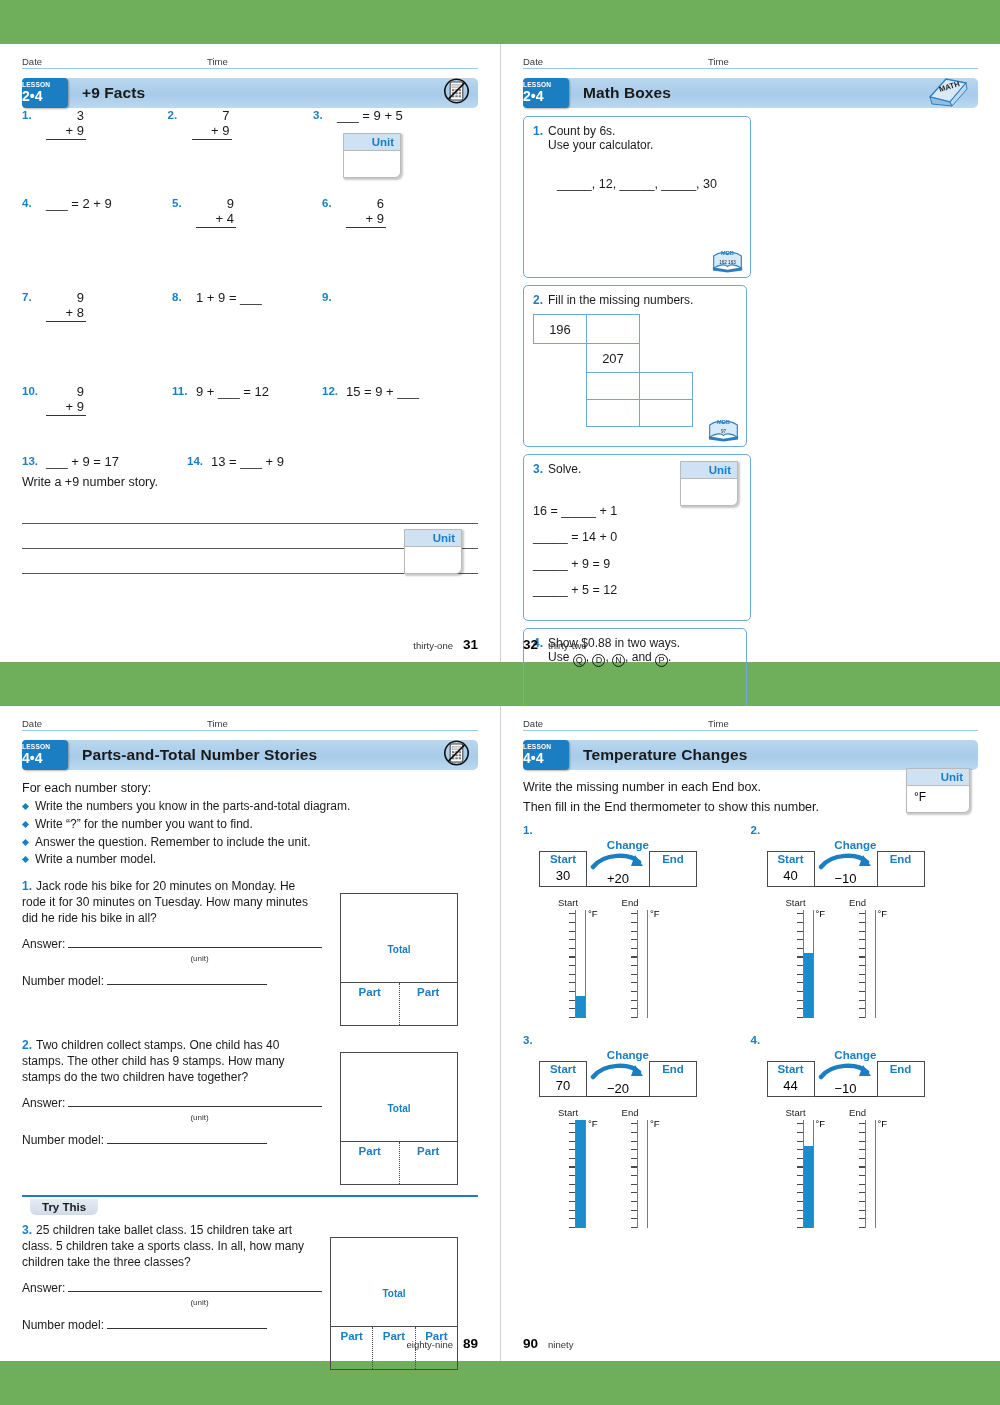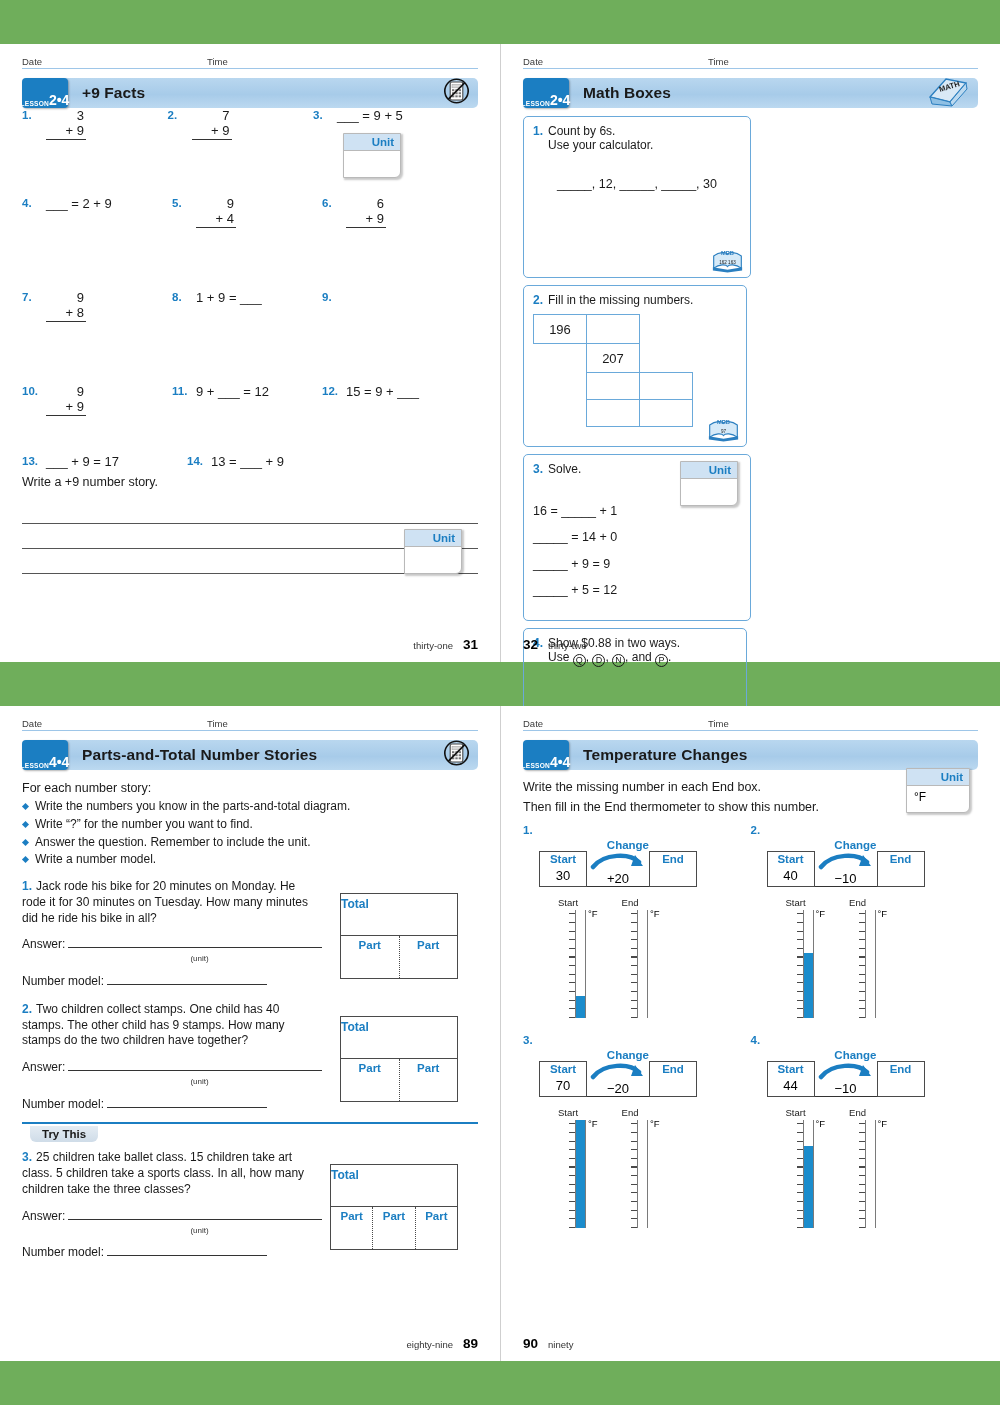--- a/index.html
+++ b/index.html
@@ -29,21 +29,21 @@
     font-size: 9.5px; color: #3a3a3a;
   }
   .dt-date { width: 185px; }
   .dt-time { flex: 1; }
 
   
   .lesson-header { display: flex; align-items: stretch; height: 30px; position: relative; }
   .lesson-tag {
     background: #1b7ec2; color: #fff; width: 46px;
     border-radius: 4px 4px 4px 4px;
-    display: flex; align-items: flex-end; justify-content: center;
+    display: flex; flex-direction: column; align-items: flex-start; justify-content: center;
     z-index: 3; box-shadow: 1px 1px 2px rgba(0,0,0,.3);
   }
   .lesson-tag .lt-word { font-size: 6.6px; font-weight: bold; letter-spacing: .2px; line-height: 1; }
   .lesson-tag .lt-num { font-size: 14px; font-weight: bold; line-height: 1.05; }
   .title-bar {
     flex: 1; margin-left: -4px;
     background: linear-gradient(to bottom,#b9d7ef 0%,#a7cbe9 55%,#bcd9f0 100%);
     border-radius: 0 5px 5px 0;
     display: flex; align-items: center; padding-left: 18px; padding-right: 25px;
     position: relative;
@@ -146,22 +146,22 @@
   .story-txt .qn { color: #1b7ec2; font-weight: bold; margin-right: 4px; }
   .ansline { margin-top: 11px; display: flex; align-items: baseline; }
   .ansline .lbl { font-size: 12px; }
   .ansline .ln { flex: 1; border-bottom: 1.1px solid #333; margin-left: 3px; }
   .unittag { font-size: 8px; color: #333; text-align: center; margin-top: 1px; margin-left: 55px;}
   .nmline { margin-top: 9px; display: flex; align-items: baseline; }
   .nmline .ln { width: 160px; border-bottom: 1.1px solid #333; margin-left: 3px; }
 
   .pt-diagram { border: 1.3px solid #4a4a4a; width: 118px; }
   .pt-total {
-    color: #1b7ec2; font-weight: bold; font-size: 12px; text-align: left;
-    padding: 3px 0 0; height: 42px; border-bottom: 1.3px solid #4a4a4a;
+    color: #1b7ec2; font-weight: bold; font-size: 10px; text-align: center;
+    padding: 3px 0 0; height: 42px; border-bottom: 1.3px solid #4a4a4a; margin-top: 47px;
   }
   .pt-parts { display: flex; height: 42px; }
   .pt-part {
     flex: 1; color: #1b7ec2; font-weight: bold; font-size: 11.5px;
     text-align: center; padding-top: 3px;
   }
   .pt-part + .pt-part { border-left: 1.4px dotted #4a4a4a; }
 
   .trythis {
     margin-top: 10px; border-top: 2.2px solid #1b7ec2; position: relative; height: 22px;

